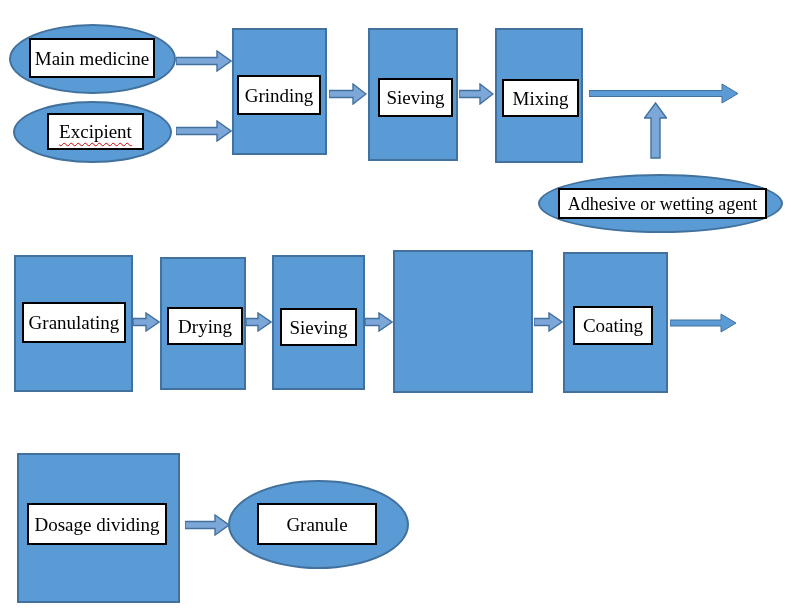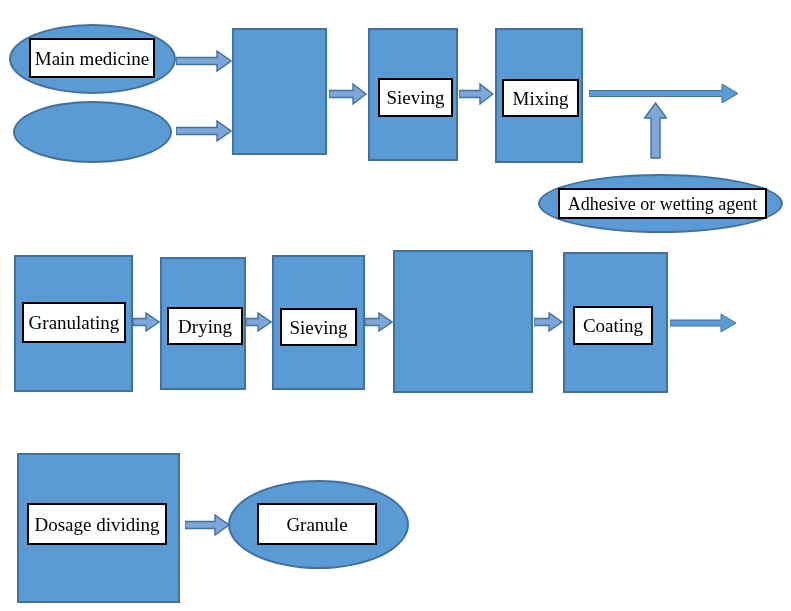--- a/index.html
+++ b/index.html
@@ -81,20 +81,26 @@
   <div class="shape" style="left:272px; top:255px; width:93px;  height:135px;"></div>
   <div class="shape" style="left:393px; top:250px; width:140px; height:143px;"></div>
   <div class="shape" style="left:563px; top:252px; width:105px; height:141px;"></div>
 
   <div class="shape" style="left:17px;  top:453px; width:163px; height:150px;"></div>
   <div class="shape ellipse" style="left:228px; top:480px; width:181px; height:89px;"></div>
 
   <div class="label" style="left:29px;  top:38px;  width:126px; height:40px;">
     <span>Main medicine</span>
   </div>
+  <div class="label" style="left:47px;  top:113px; width:97px;  height:37px;">
+    <span class="spellcheck">Excipient</span>
+  </div>
+  <div class="label" style="left:237px; top:75px;  width:84px;  height:40px;">
+    <span>Grinding</span>
+  </div>
   <div class="label" style="left:378px; top:78px;  width:75px;  height:39px;">
     <span>Sieving</span>
   </div>
   <div class="label" style="left:502px; top:79px;  width:77px;  height:38px;">
     <span>Mixing</span>
   </div>
   <div class="label small" style="left:558px; top:188px; width:209px; height:31px;">
     <span>Adhesive or wetting agent</span>
   </div>
   <div class="label" style="left:22px;  top:302px; width:104px; height:41px;">

